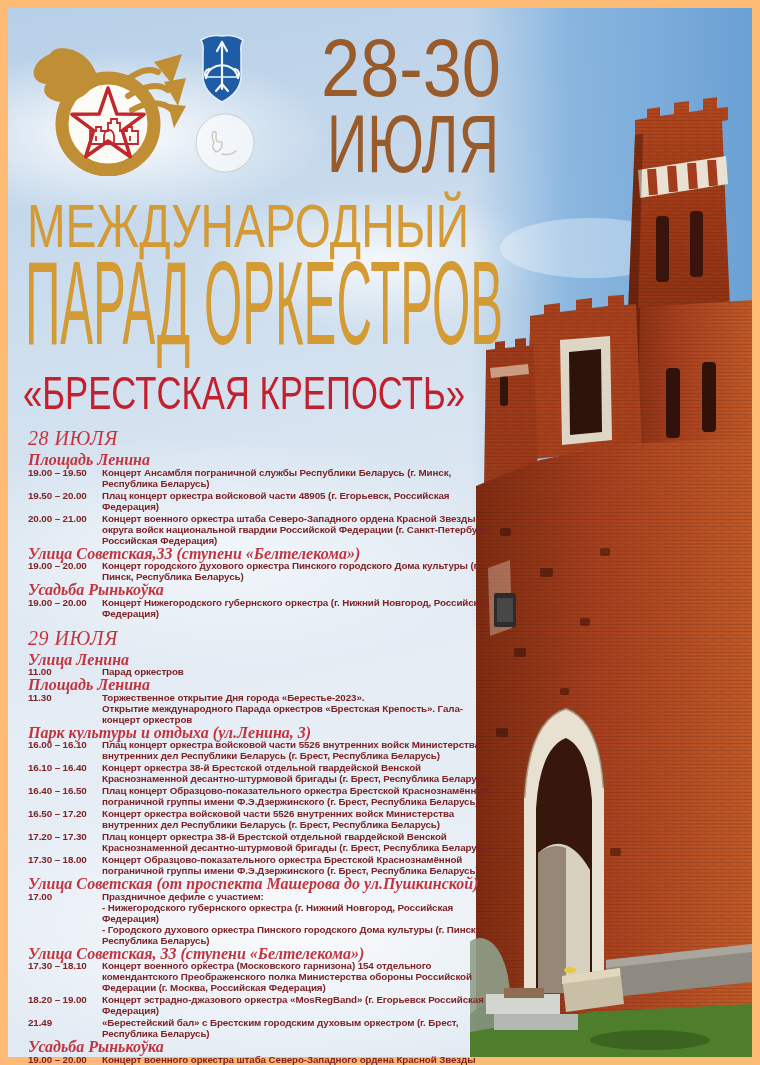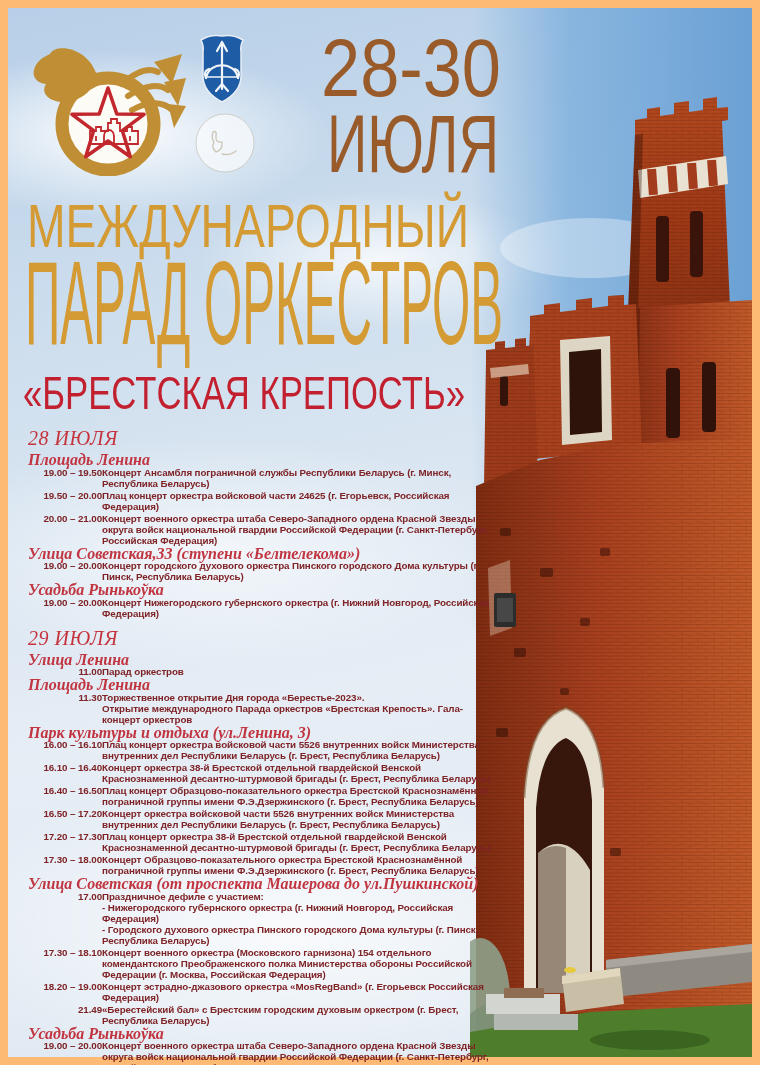--- a/index.html
+++ b/index.html
@@ -32,21 +32,21 @@
     font-family:"Liberation Serif",serif;font-style:italic;
     color:#c5323c;font-size:20px;line-height:28px;letter-spacing:.5px;
     margin:3px 0 2px;
   }
   .venue{
     font-family:"Liberation Serif",serif;font-style:italic;font-weight:bold;
     color:#c03540;font-size:16px;line-height:11.5px;margin-top:2px;
   }
   .ev{display:flex;color:#7e2326;font-weight:bold;font-size:9.8px;line-height:11px;
       letter-spacing:-.1px;margin-top:1px;}
-  .ev .t{width:74px;flex:none;text-align:right;}
+  .ev .t{width:74px;flex:none;}
   .ev .x{flex:1;white-space:pre-line;padding-right:4px;}
 </style>
 </head>
 <body>
 
 <div class="poster">
   <div class="sky"></div>
 
   <svg class="fortress" viewBox="0 0 282 1049" preserveAspectRatio="none">
     <defs>
@@ -220,21 +220,21 @@
   <div class="sched">
       <div class="day">
         <div class="day-h">28 ИЮЛЯ</div>
         <div class="venue">Площадь Ленина</div>
         <div class="ev">
           <div class="t">19.00 – 19.50</div>
           <div class="x">Концерт Ансамбля пограничной службы Республики Беларусь (г. Минск, Республика Беларусь)</div>
         </div>
         <div class="ev">
           <div class="t">19.50 – 20.00</div>
-          <div class="x">Плац концерт оркестра войсковой части 24625 (г. Егорьевск, Российская Федерация)</div>
+          <div class="x">Плац концерт оркестра войсковой части 48905 (г. Егорьевск, Российская Федерация)</div>
         </div>
         <div class="ev">
           <div class="t">20.00 – 21.00</div>
           <div class="x">Концерт военного оркестра штаба Северо-Западного ордена Красной Звезды округа войск национальной гвардии Российской Федерации (г. Санкт-Петербург, Российская Федерация)</div>
         </div>
         <div class="venue">Улица Советская,33 (ступени «Белтелекома»)</div>
         <div class="ev">
           <div class="t">19.00 – 20.00</div>
           <div class="x">Концерт городского духового оркестра Пинского городского Дома культуры (г. Пинск, Республика Беларусь)</div>
         </div>
@@ -282,20 +282,21 @@
           <div class="t">17.30 – 18.00</div>
           <div class="x">Концерт Образцово-показательного оркестра Брестской Краснознамённой пограничной группы имени Ф.Э.Дзержинского (г. Брест, Республика Беларусь)</div>
         </div>
         <div class="venue">Улица Советская (от проспекта  Машерова до ул.Пушкинской)</div>
         <div class="ev">
           <div class="t">17.00</div>
           <div class="x">Праздничное дефиле с участием:
 - Нижегородского губернского оркестра (г. Нижний Новгород, Российская Федерация)
 - Городского духового оркестра Пинского городского Дома культуры (г. Пинск, Республика Беларусь)</div>
         </div>
+        <div class="venue">Улица Советская, 33 (ступени «Белтелекома»)</div>
         <div class="ev">
           <div class="t">17.30 – 18.10</div>
           <div class="x">Концерт военного оркестра (Московского гарнизона) 154 отдельного комендантского Преображенского полка Министерства обороны Российской Федерации (г. Москва, Российская Федерация)</div>
         </div>
         <div class="ev">
           <div class="t">18.20 – 19.00</div>
           <div class="x">Концерт эстрадно-джазового оркестра «MosRegBand» (г. Егорьевск Российская Федерация)</div>
         </div>
         <div class="ev">
           <div class="t">21.49</div>

